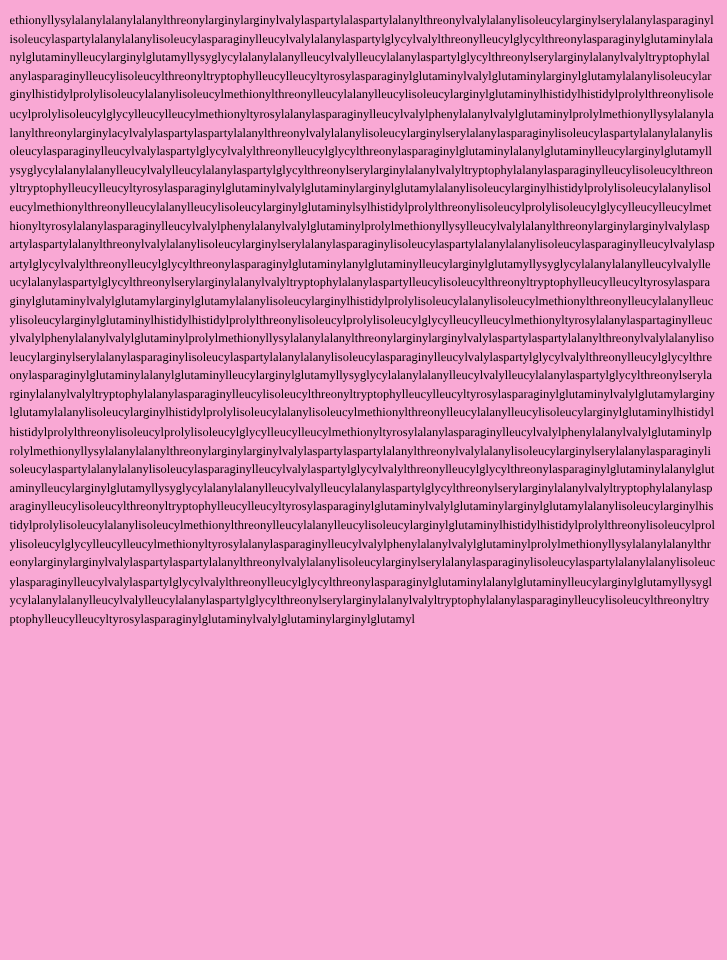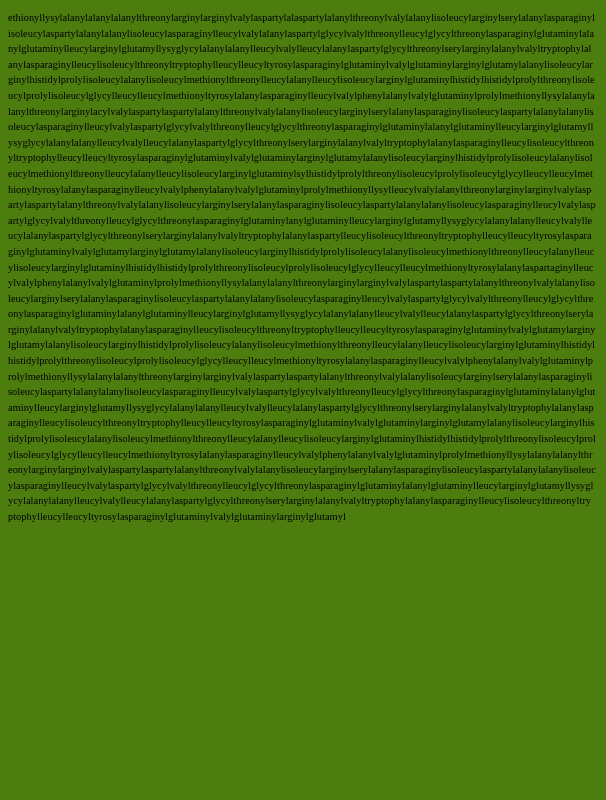--- a/index.html
+++ b/index.html
@@ -10,21 +10,21 @@
   body {
     width: 606px;
     height: 800px;
     overflow: hidden;
     font-family: "Liberation Serif", serif;
   }
   .page {
     position: relative;
     width: 606px;
     height: 800px;
-    background: #4d7c0f;
+    background: #f9a8d4;
     box-sizing: border-box;
     padding: 10px 8px 0 8px;
     overflow: hidden;
   }
   .protein-text {
     font-family: "Liberation Serif", serif;
     font-size: 10.4px;
     line-height: 15.6px;
     color: #000000;
     text-align: justify;

